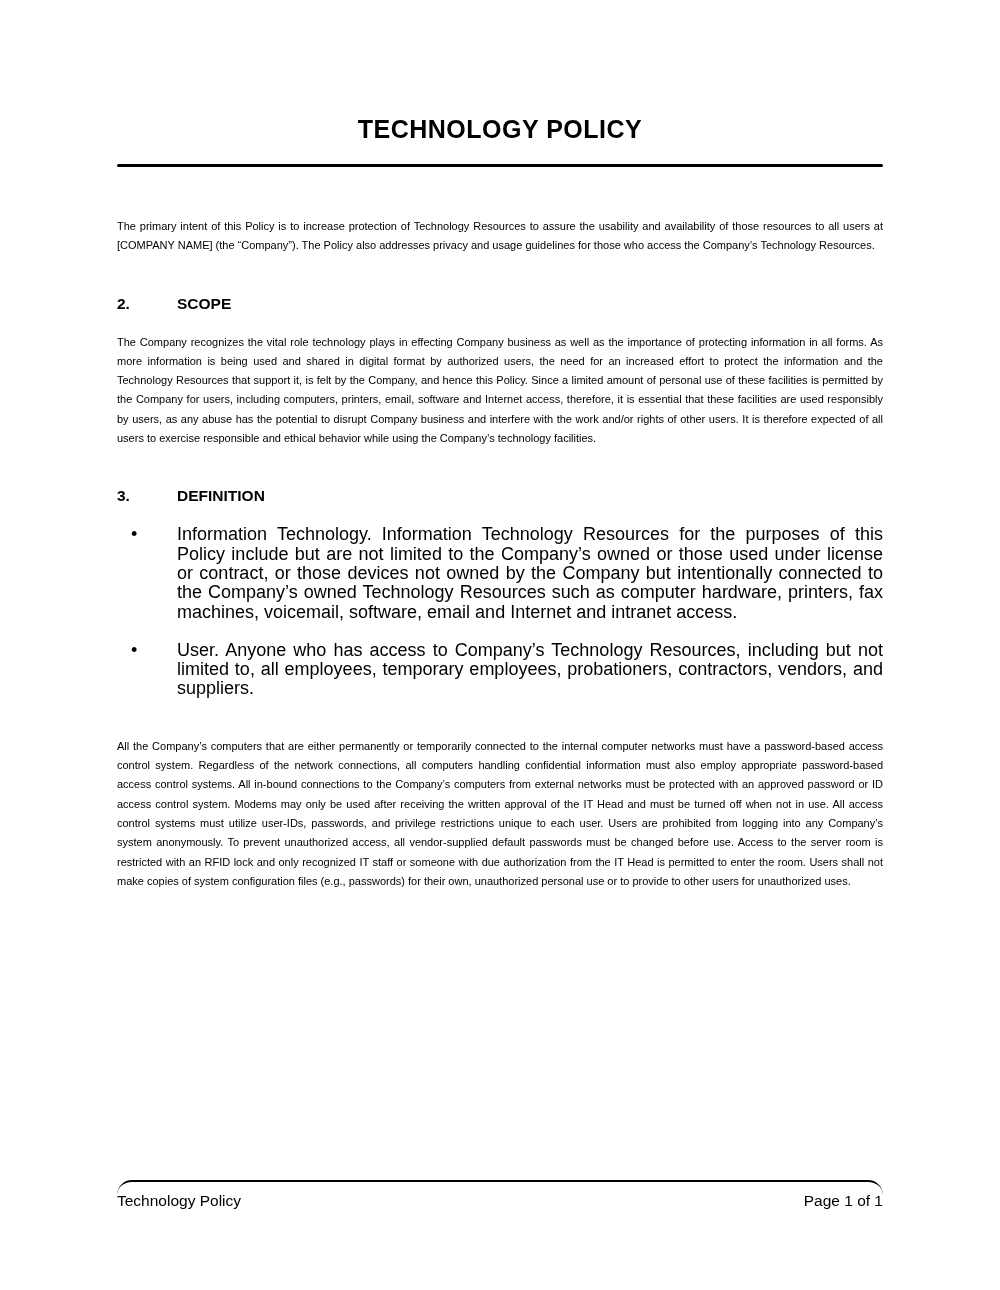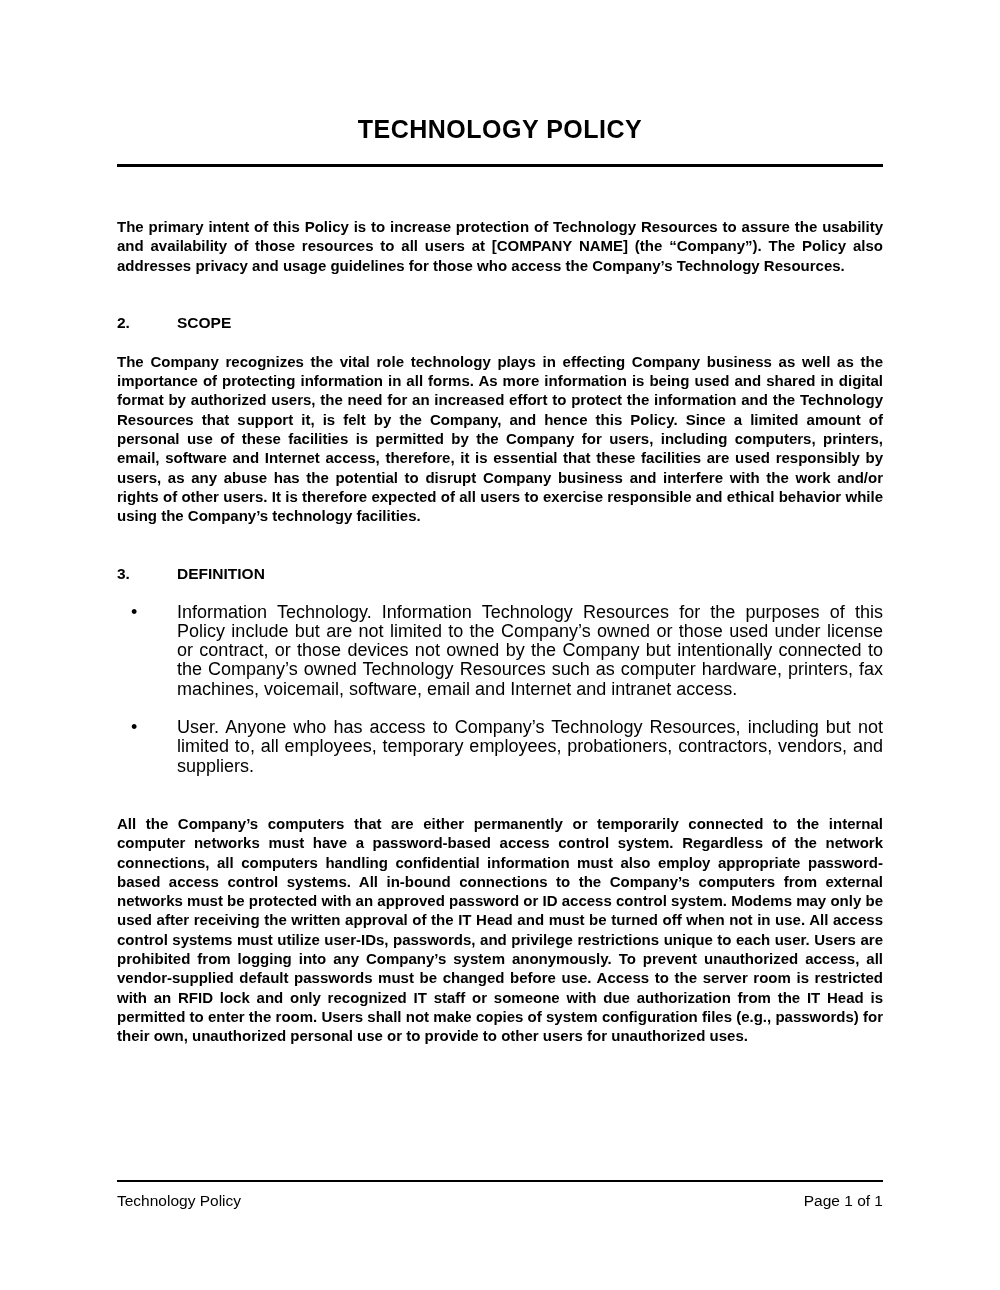--- a/index.html
+++ b/index.html
@@ -1,15 +1,15 @@
 <!DOCTYPE html>
 <html><head>
 <meta charset="utf-8">
 <style>
-  * { margin: 0; padding: 0; box-sizing: border-box; }
+  * { margin: 0; padding: 0; box-sizing: border-box; border-radius: 31px; }
   html, body { background: #ffffff; }
   body {
     font-family: "Liberation Sans", sans-serif;
     color: #000000;
     -webkit-font-smoothing: antialiased;
   }
   .page {
     position: relative;
     width: 1000px;
     height: 1290px;
@@ -35,24 +35,23 @@
     font-size: 15.5px;
     font-weight: bold;
     line-height: 19px;
   }
   .section-heading .num {
     display: inline-block;
     width: 60px;
   }
   .body-text {
     margin-top: 20px;
-    font-size: 15px;
+    font-size: 11px;
     line-height: 19.3px;
     text-align: justify;
-    font-weight: bold;
   }
   ul.def-list {
     margin-top: 20px;
     list-style: none;
     padding-left: 60px;
   }
   ul.def-list li {
     position: relative;
     font-size: 18px;
     line-height: 19.3px;

